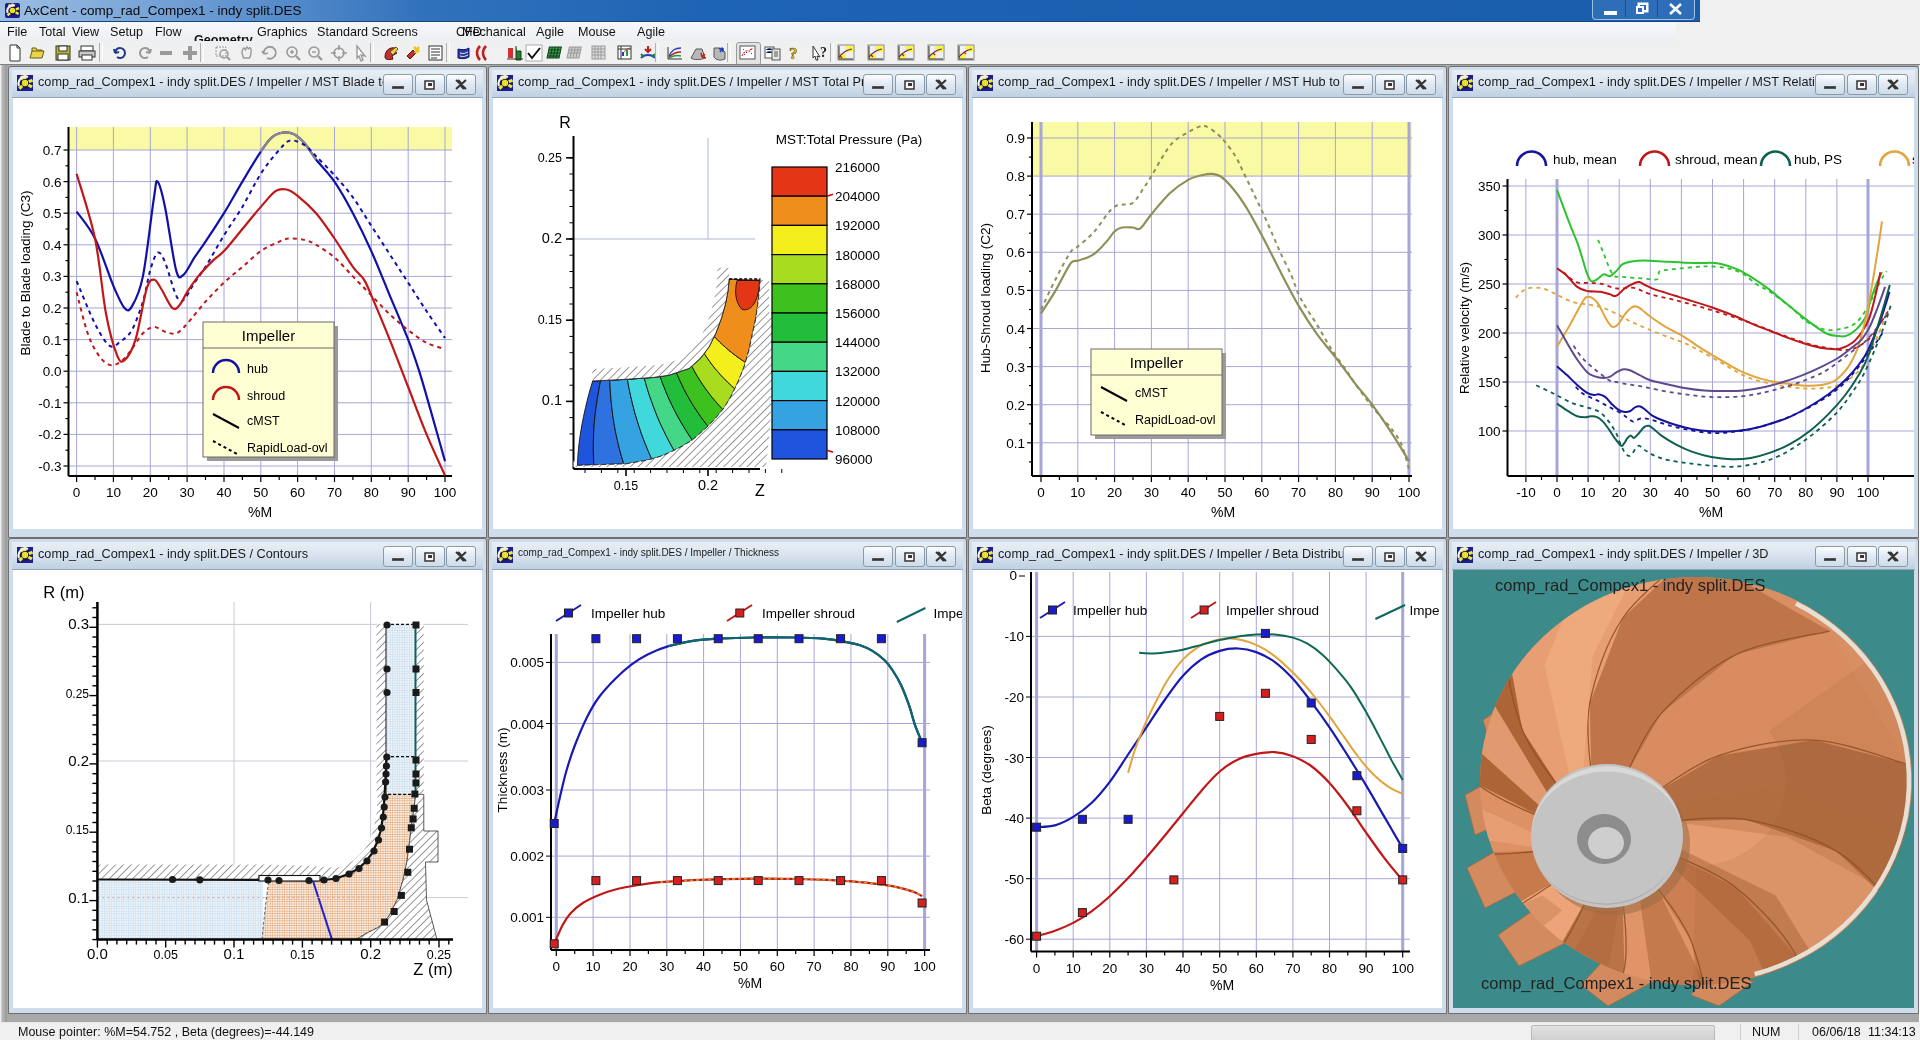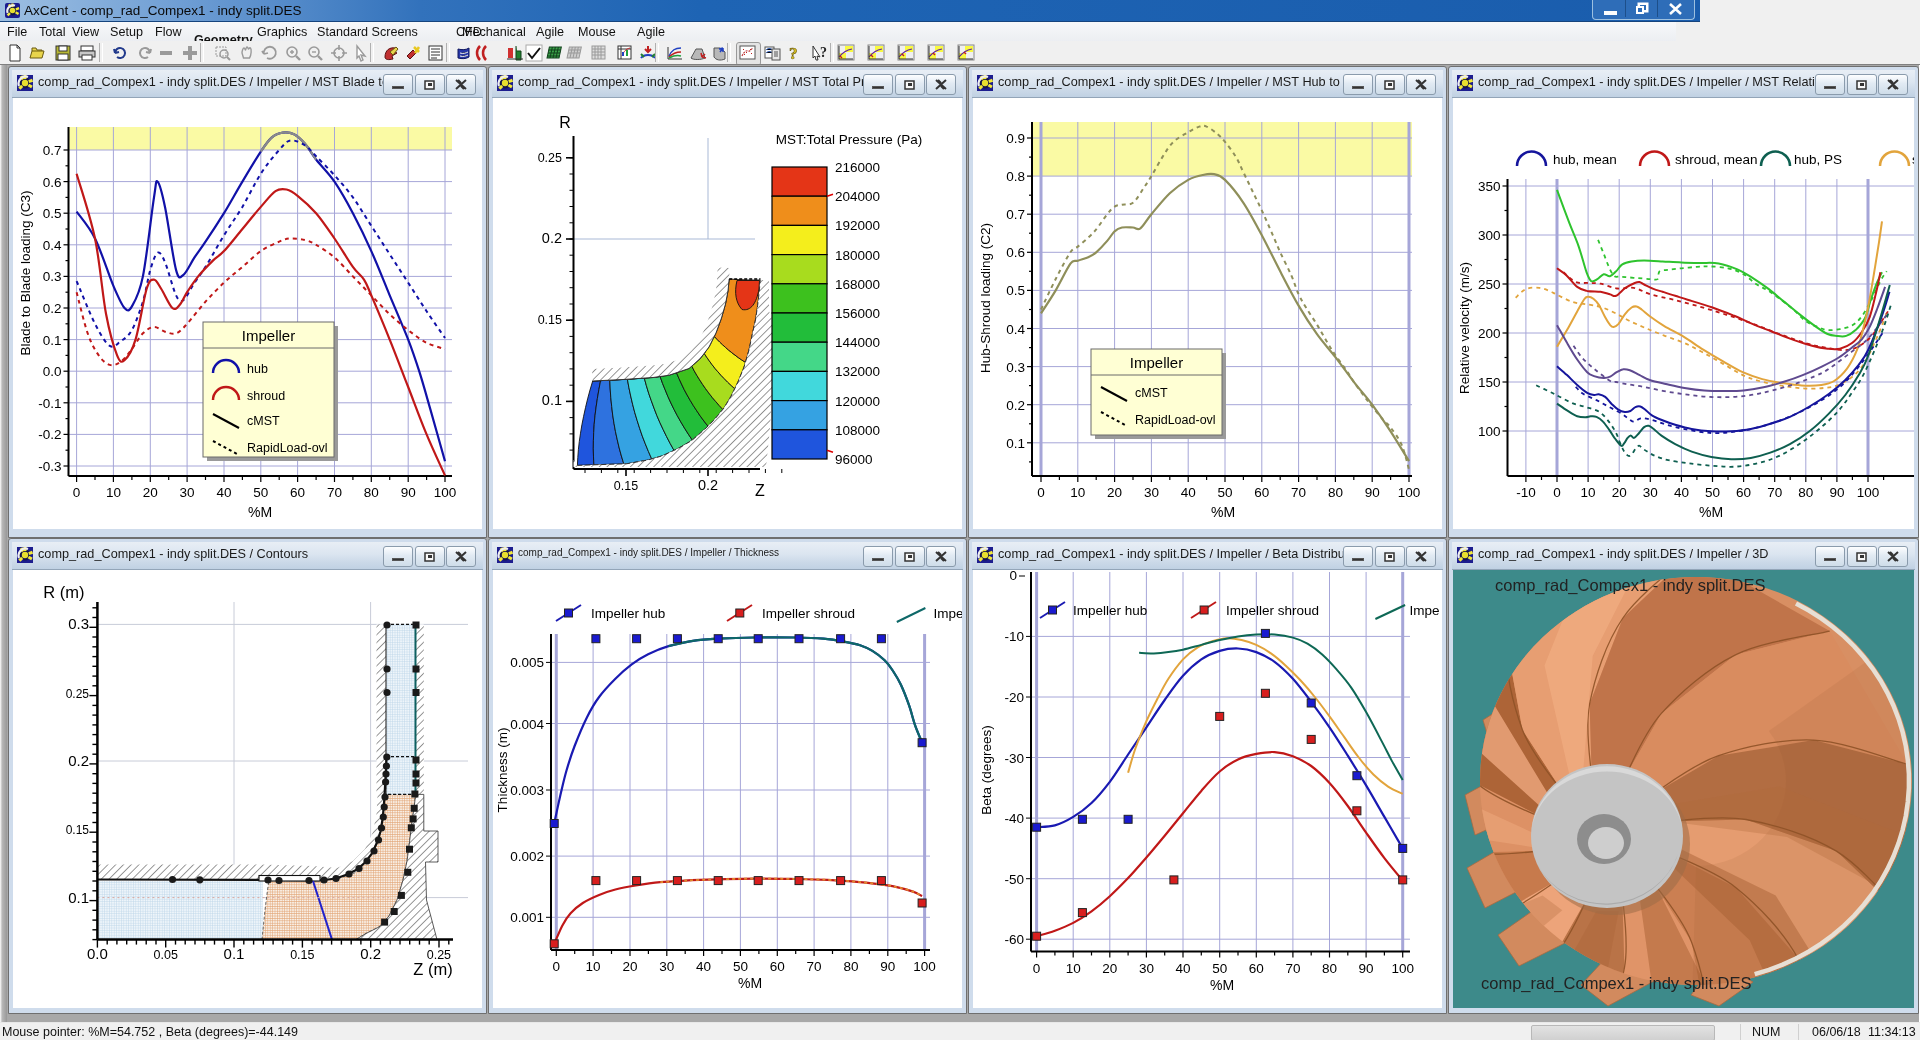--- a/index.html
+++ b/index.html
@@ -1321,19 +1321,19 @@
         <path d="M78.5,260 a76,72 0 0 1 151,0 a76,66 0 0 0 -151,0 Z" fill="#d9d9d9"></path>
         <path d="M84,294 a76,70 0 0 0 141,-10 a76,72 0 0 1 -141,10 Z" fill="#ababab"></path>
         <ellipse cx="151" cy="269" rx="27" ry="25" fill="#8d8d8d"></ellipse>
         <ellipse cx="153" cy="273" rx="18" ry="16" fill="#cecece"></ellipse>
         <text x="42.0" y="21.0" font-family="Liberation Sans, sans-serif" font-size="16.5" fill="#222" text-anchor="start">comp_rad_Compex1 - indy split.DES</text>
         <text x="28.0" y="419.0" font-family="Liberation Sans, sans-serif" font-size="16.5" fill="#222" text-anchor="start">comp_rad_Compex1 - indy split.DES</text>
       </svg></div>
 </div>
 
 <div style="position:absolute;left:0;top:1022px;width:1920px;height:18px;background:#f0f0f0;border-top:1px solid #e8e8e8;font-size:12.5px;color:#111;">
-<span style="position:absolute;left:2px;top:2px;">Mouse pointer: %M=54.752 , Beta (degrees)=-44.149</span>
+<span style="position:absolute;left:18px;top:2px;">Mouse pointer: %M=54.752 , Beta (degrees)=-44.149</span>
 <div style="position:absolute;left:1531px;top:2px;width:182px;height:14px;border:1px solid #b8b8b8;background:linear-gradient(#e2e2e2,#d0d0d0);border-radius:2px;"></div>
 <div style="position:absolute;left:1740px;top:1px;width:1px;height:16px;background:#d0d0d0;"></div>
 <span style="position:absolute;left:1752px;top:2px;">NUM</span>
 <div style="position:absolute;left:1798px;top:1px;width:1px;height:16px;background:#d0d0d0;"></div>
 <span style="position:absolute;left:1812px;top:2px;">06/06/18</span>
 <span style="position:absolute;left:1868px;top:2px;">11:34:13</span>
 </div>
 </body></html>

